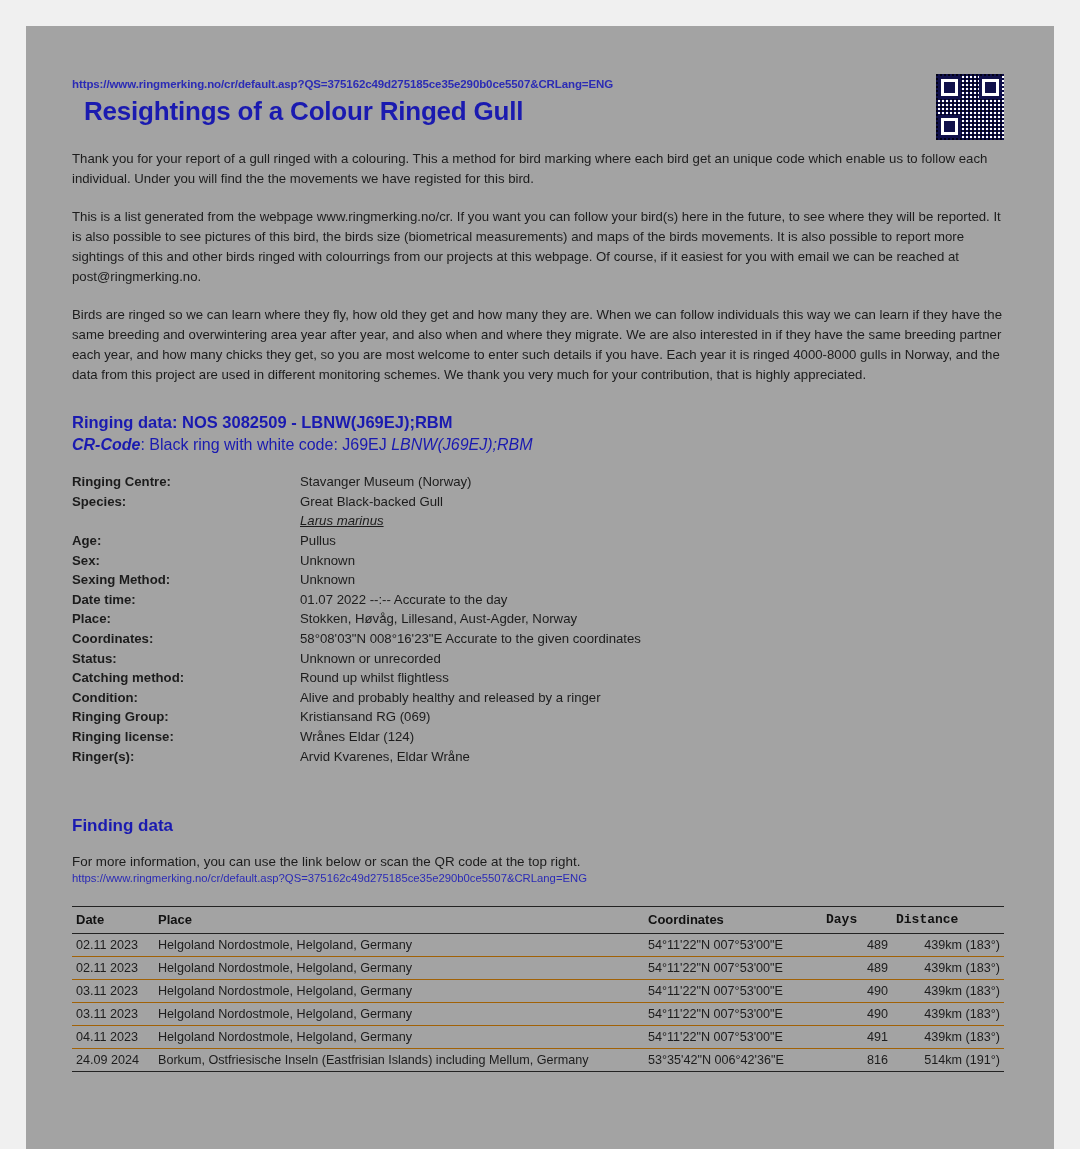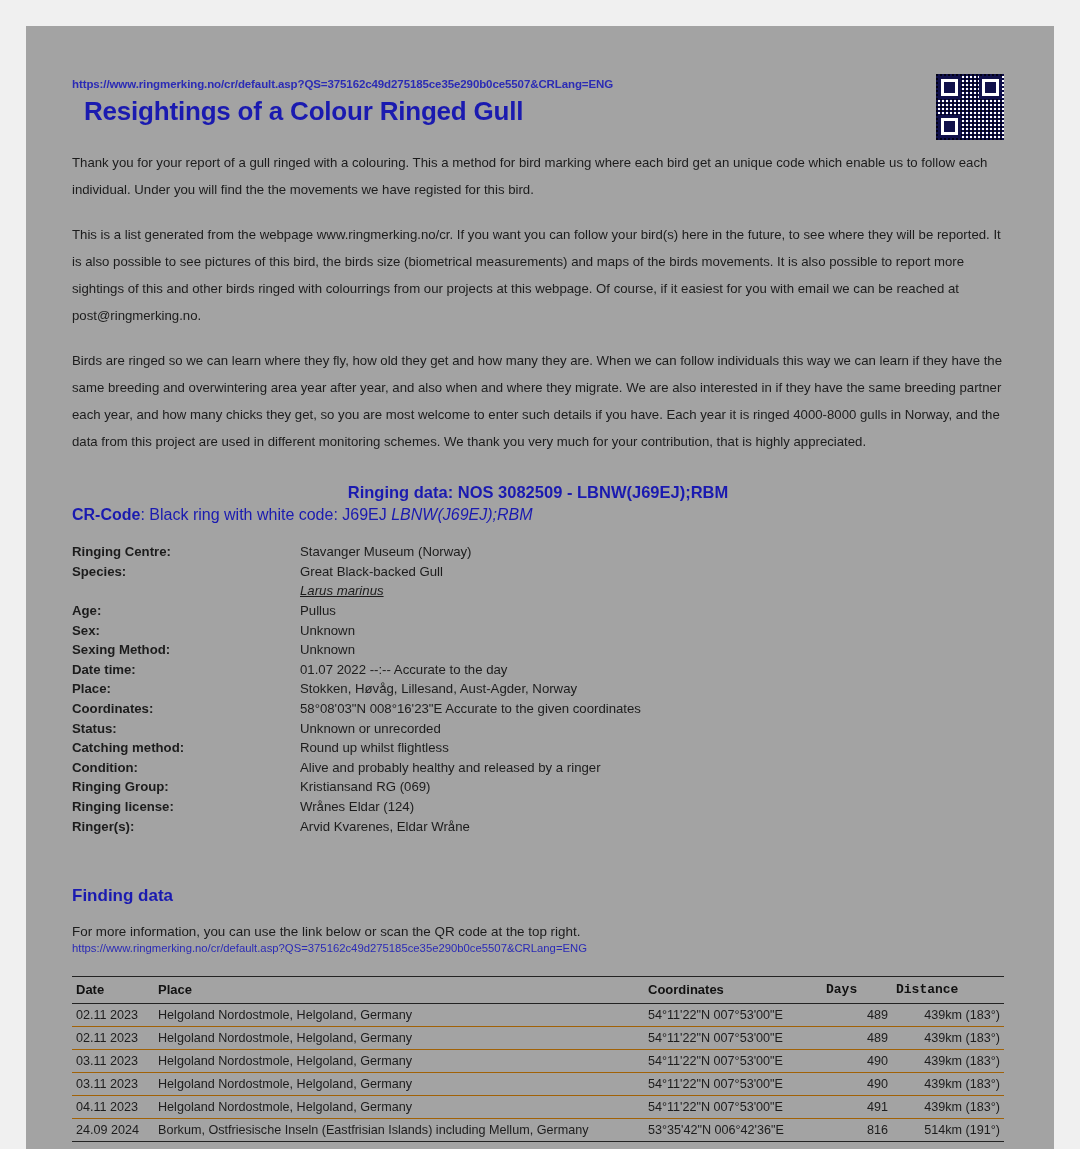--- a/index.html
+++ b/index.html
@@ -68,38 +68,37 @@
   .qr .qr-bl {
     position: absolute;
     bottom: 2px; left: 2px;
     width: 17px; height: 17px;
     border: 3px solid #10104a;
     background: #fff;
     box-shadow: inset 0 0 0 3px #fff, inset 0 0 0 9px #10104a;
   }
   p.body-text {
     font-size: 13.2px;
-    line-height: 27px;
+    line-height: 20px;
     color: #1c1c1c;
     margin: 0 0 18px 0;
     max-width: 930px;
   }
   h2.section-head {
     color: #1a1ab0;
     font-size: 16.5px;
     font-weight: bold;
     margin: 28px 0 4px 0;
-    text-align: center;
   }
   .cr-line {
     font-size: 16px;
     color: #1a1ab0;
     margin: 0 0 18px 0;
   }
-  .cr-line .cr-label { font-weight: bold; }
+  .cr-line .cr-label { font-weight: bold; font-style: italic; }
   .cr-line .cr-italic { font-style: italic; }
   table.ringing {
     border-collapse: collapse;
     margin: 0 0 10px 0;
   }
   table.ringing td {
     font-size: 13.2px;
     color: #1c1c1c;
     padding: 2.3px 0;
     vertical-align: top;

